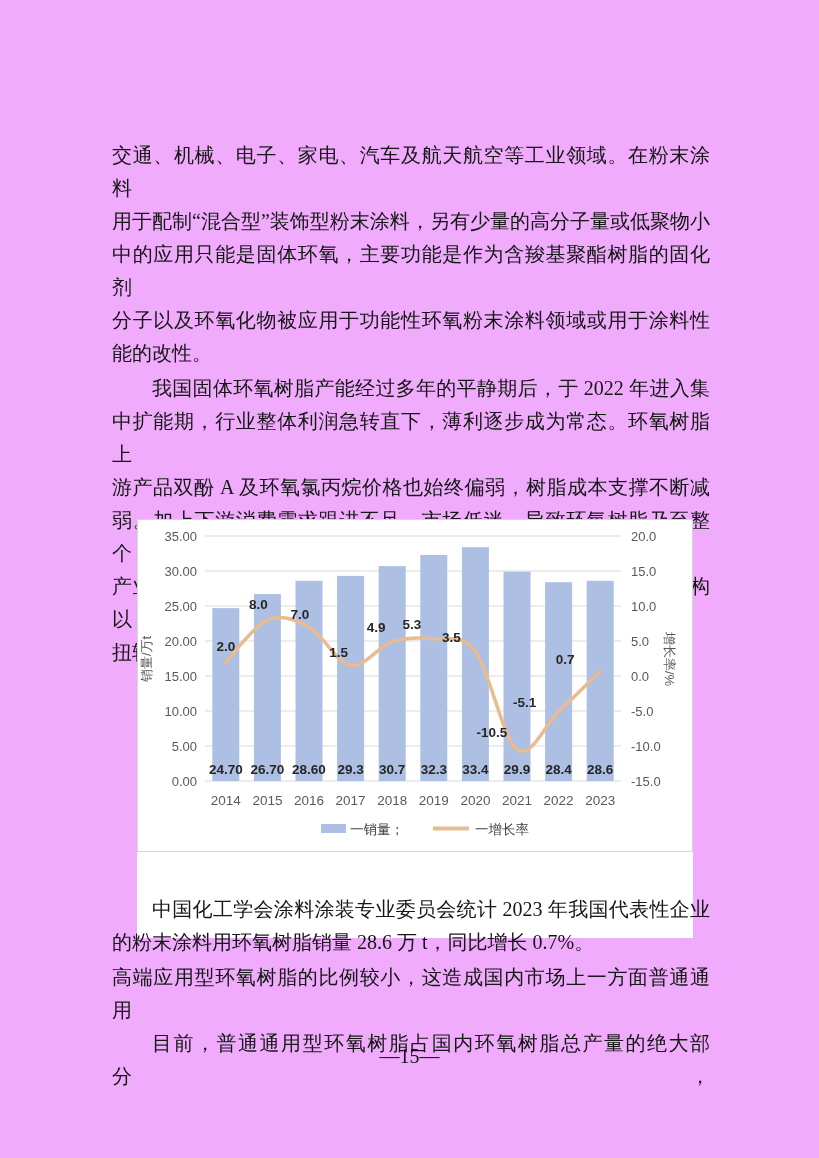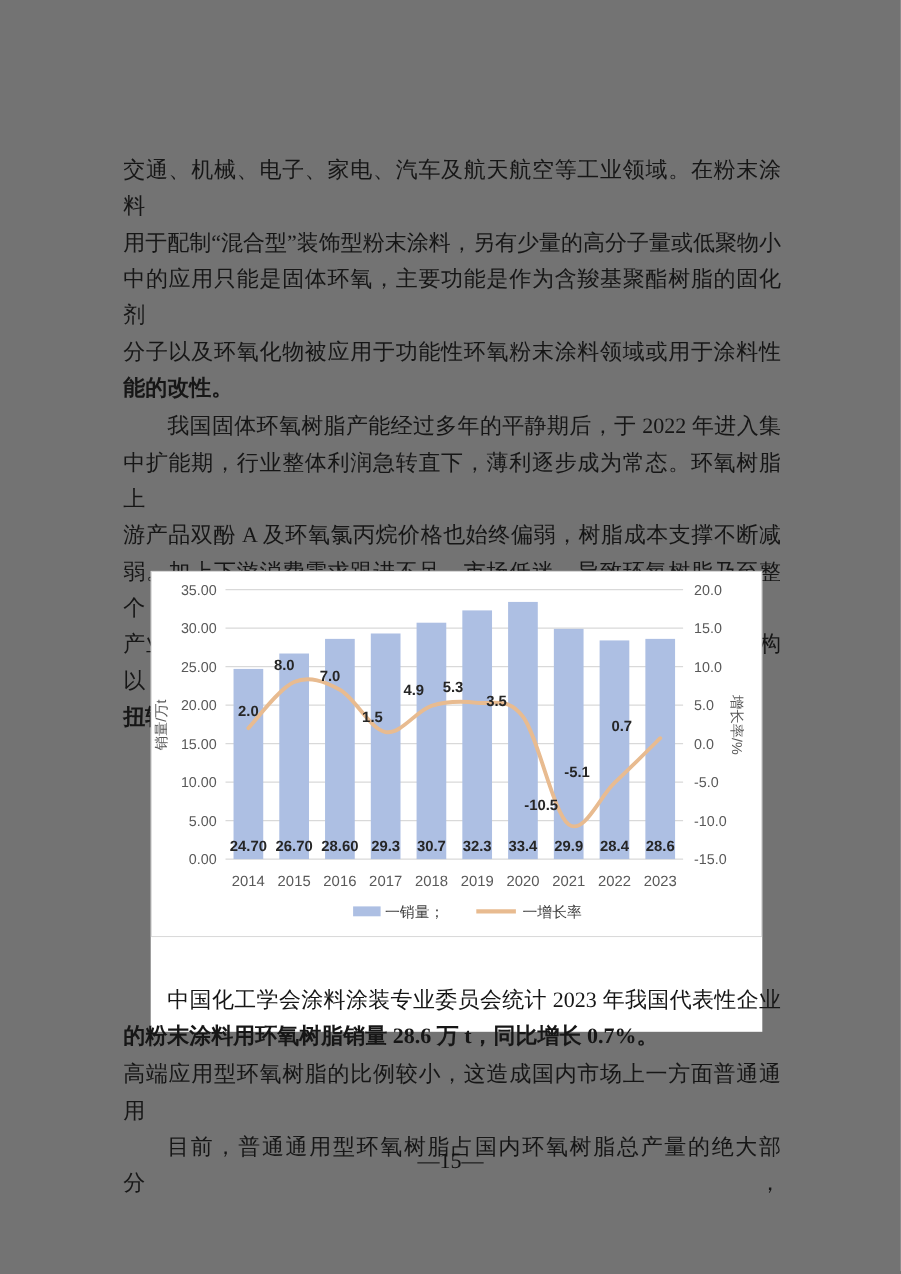--- a/index.html
+++ b/index.html
@@ -1,38 +1,38 @@
 <!DOCTYPE html>
 <html lang="zh"><head>
 <meta charset="utf-8">
 <style>
   html,body{margin:0;padding:0;background:#ffffff;}
   .page{
     position:relative;
     width:819px;height:1158px;
-    background:#737373;
+    background:#f0abfc;
     overflow:hidden;
     font-family:"Liberation Serif","DejaVu Serif",serif;
     color:#161616;
   }
   .textflow{
     position:absolute;
     left:112px;width:598px;
     font-size:20px;
     line-height:33px;
   }
   #text-block-top{top:139px;}
   #text-block-bottom{top:861px;margin-top:32px;}
   .para{margin:0 0 2px 0;}
   .line{
     text-align:justify;
     text-align-last:justify;
     white-space:normal;
   }
-  .line.lastline{text-align-last:left;font-weight:bold;}
+  .line.lastline{text-align-last:left;}
   .line.indent{text-indent:40px;}
   .chart-figure{
     position:absolute;
     left:137px;top:519px;
     width:556px;height:419px;
     margin:0;
     background:#ffffff;
   }
   .chart-figure svg{display:block;}
   svg text{font-family:"Liberation Sans","DejaVu Sans",sans-serif;}

